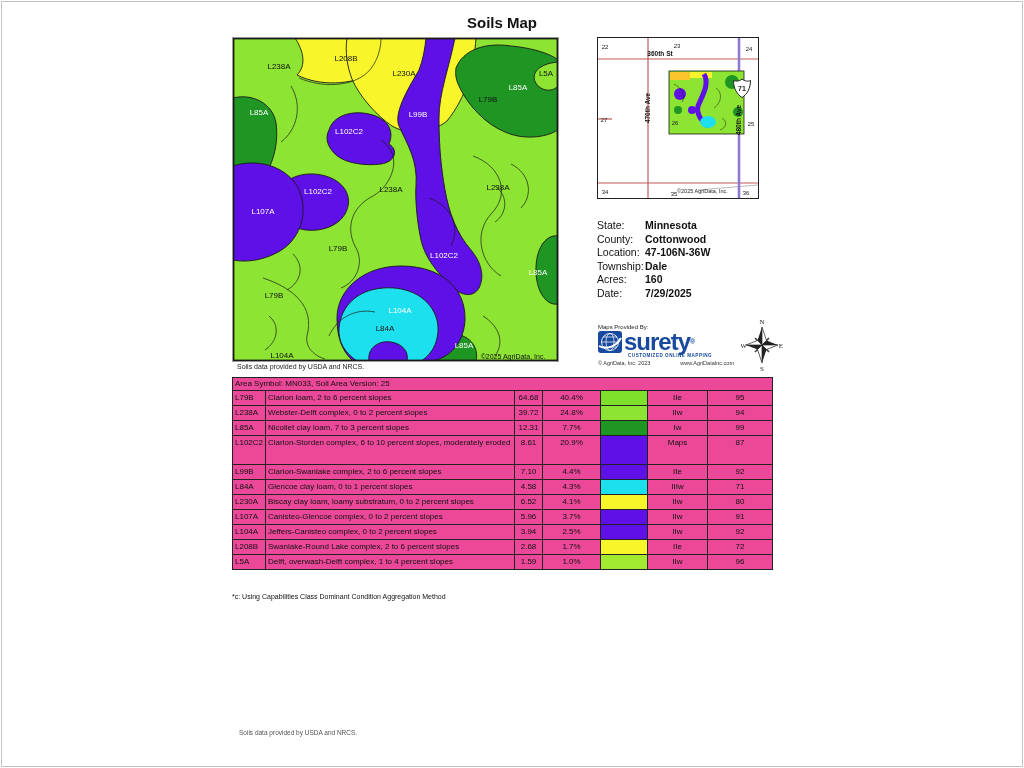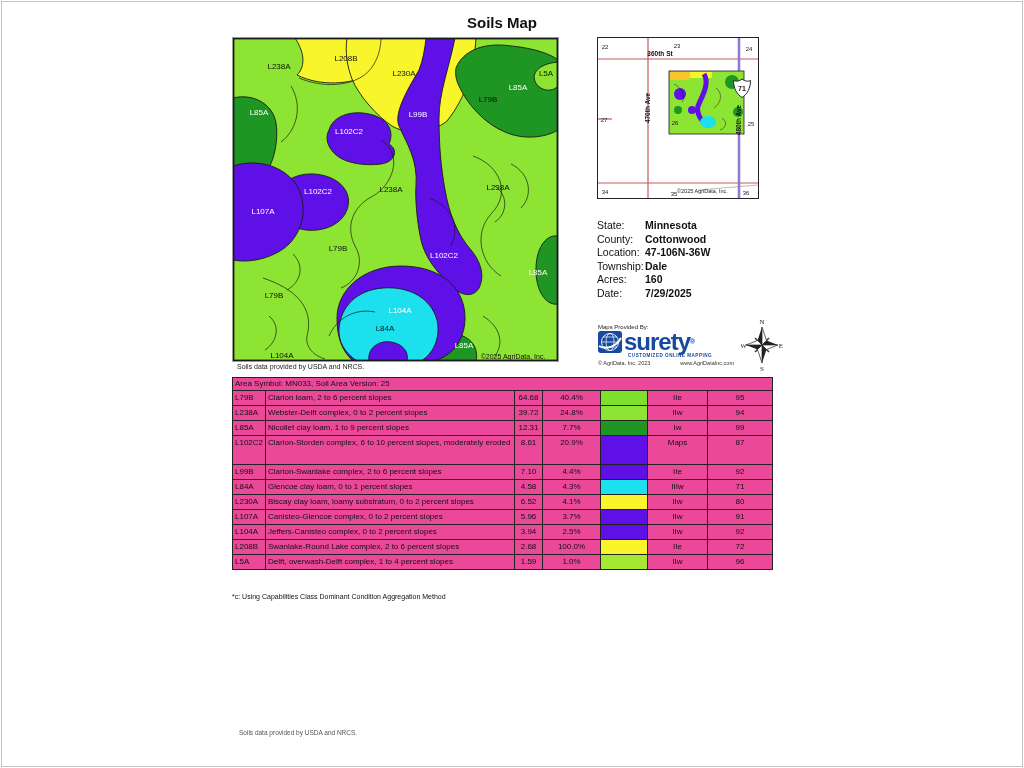--- a/index.html
+++ b/index.html
@@ -311,21 +311,21 @@
           <td>Webster-Delft complex, 0 to 2 percent slopes</td>
           <td class="num">39.72</td>
           <td class="num">24.8%</td>
           <td class="legend-td" style="background: rgb(141, 228, 50);"></td>
           <td class="num">IIw</td>
           <td class="num">94</td>
         </tr>
 
         <tr class="data-row">
           <td>L85A</td>
-          <td>Nicollet clay loam, 1 to 9 percent slopes</td>
+          <td>Nicollet clay loam, 7 to 3 percent slopes</td>
           <td class="num">12.31</td>
           <td class="num">7.7%</td>
           <td class="legend-td" style="background: rgb(31, 149, 35);"></td>
           <td class="num">Iw</td>
           <td class="num">99</td>
         </tr>
 
         <tr class="data-row tall">
           <td>L102C2</td>
           <td>Clarion-Storden complex, 6 to 10 percent slopes, moderately eroded</td>
@@ -383,21 +383,21 @@
           <td class="num">2.5%</td>
           <td class="legend-td" style="background: rgb(94, 16, 230);"></td>
           <td class="num">IIw</td>
           <td class="num">92</td>
         </tr>
 
         <tr class="data-row">
           <td>L208B</td>
           <td>Swanlake-Round Lake complex, 2 to 6 percent slopes</td>
           <td class="num">2.68</td>
-          <td class="num">100.0%</td>
+          <td class="num">1.7%</td>
           <td class="legend-td" style="background: rgb(248, 246, 43);"></td>
           <td class="num">IIe</td>
           <td class="num">72</td>
         </tr>
 
         <tr class="data-row">
           <td>L5A</td>
           <td>Delft, overwash-Delft complex, 1 to 4 percent slopes</td>
           <td class="num">1.59</td>
           <td class="num">1.0%</td>

